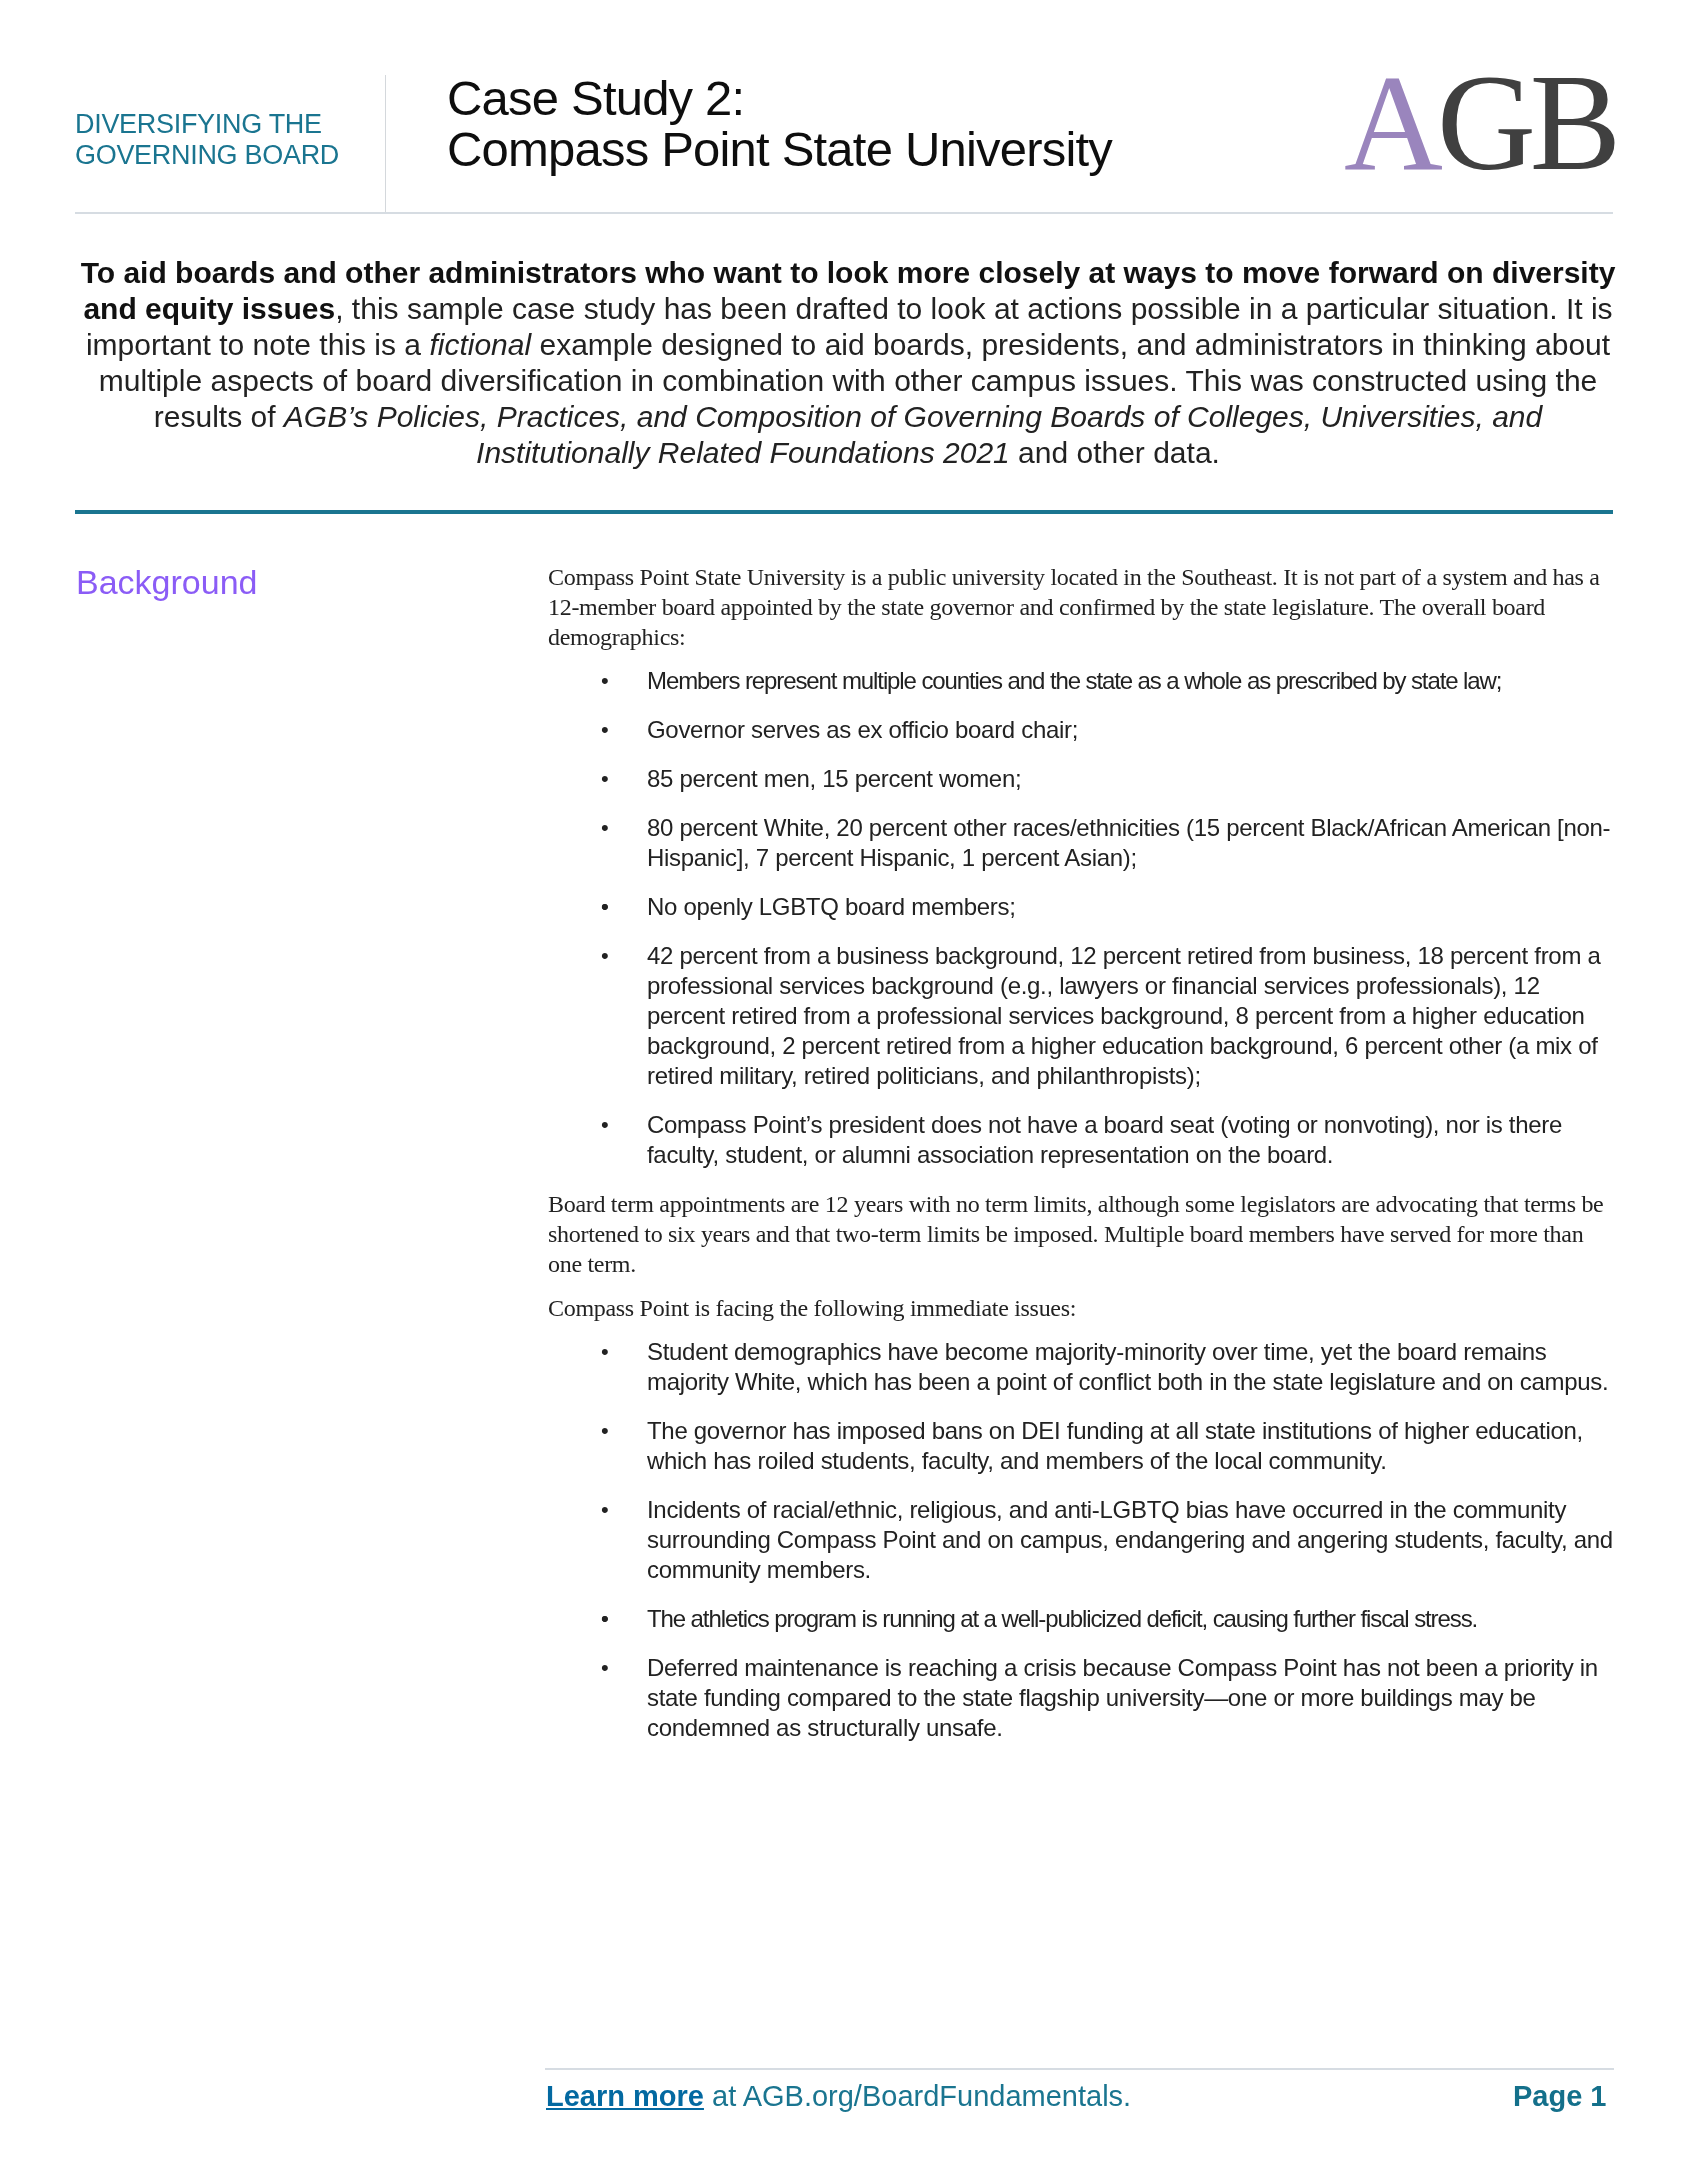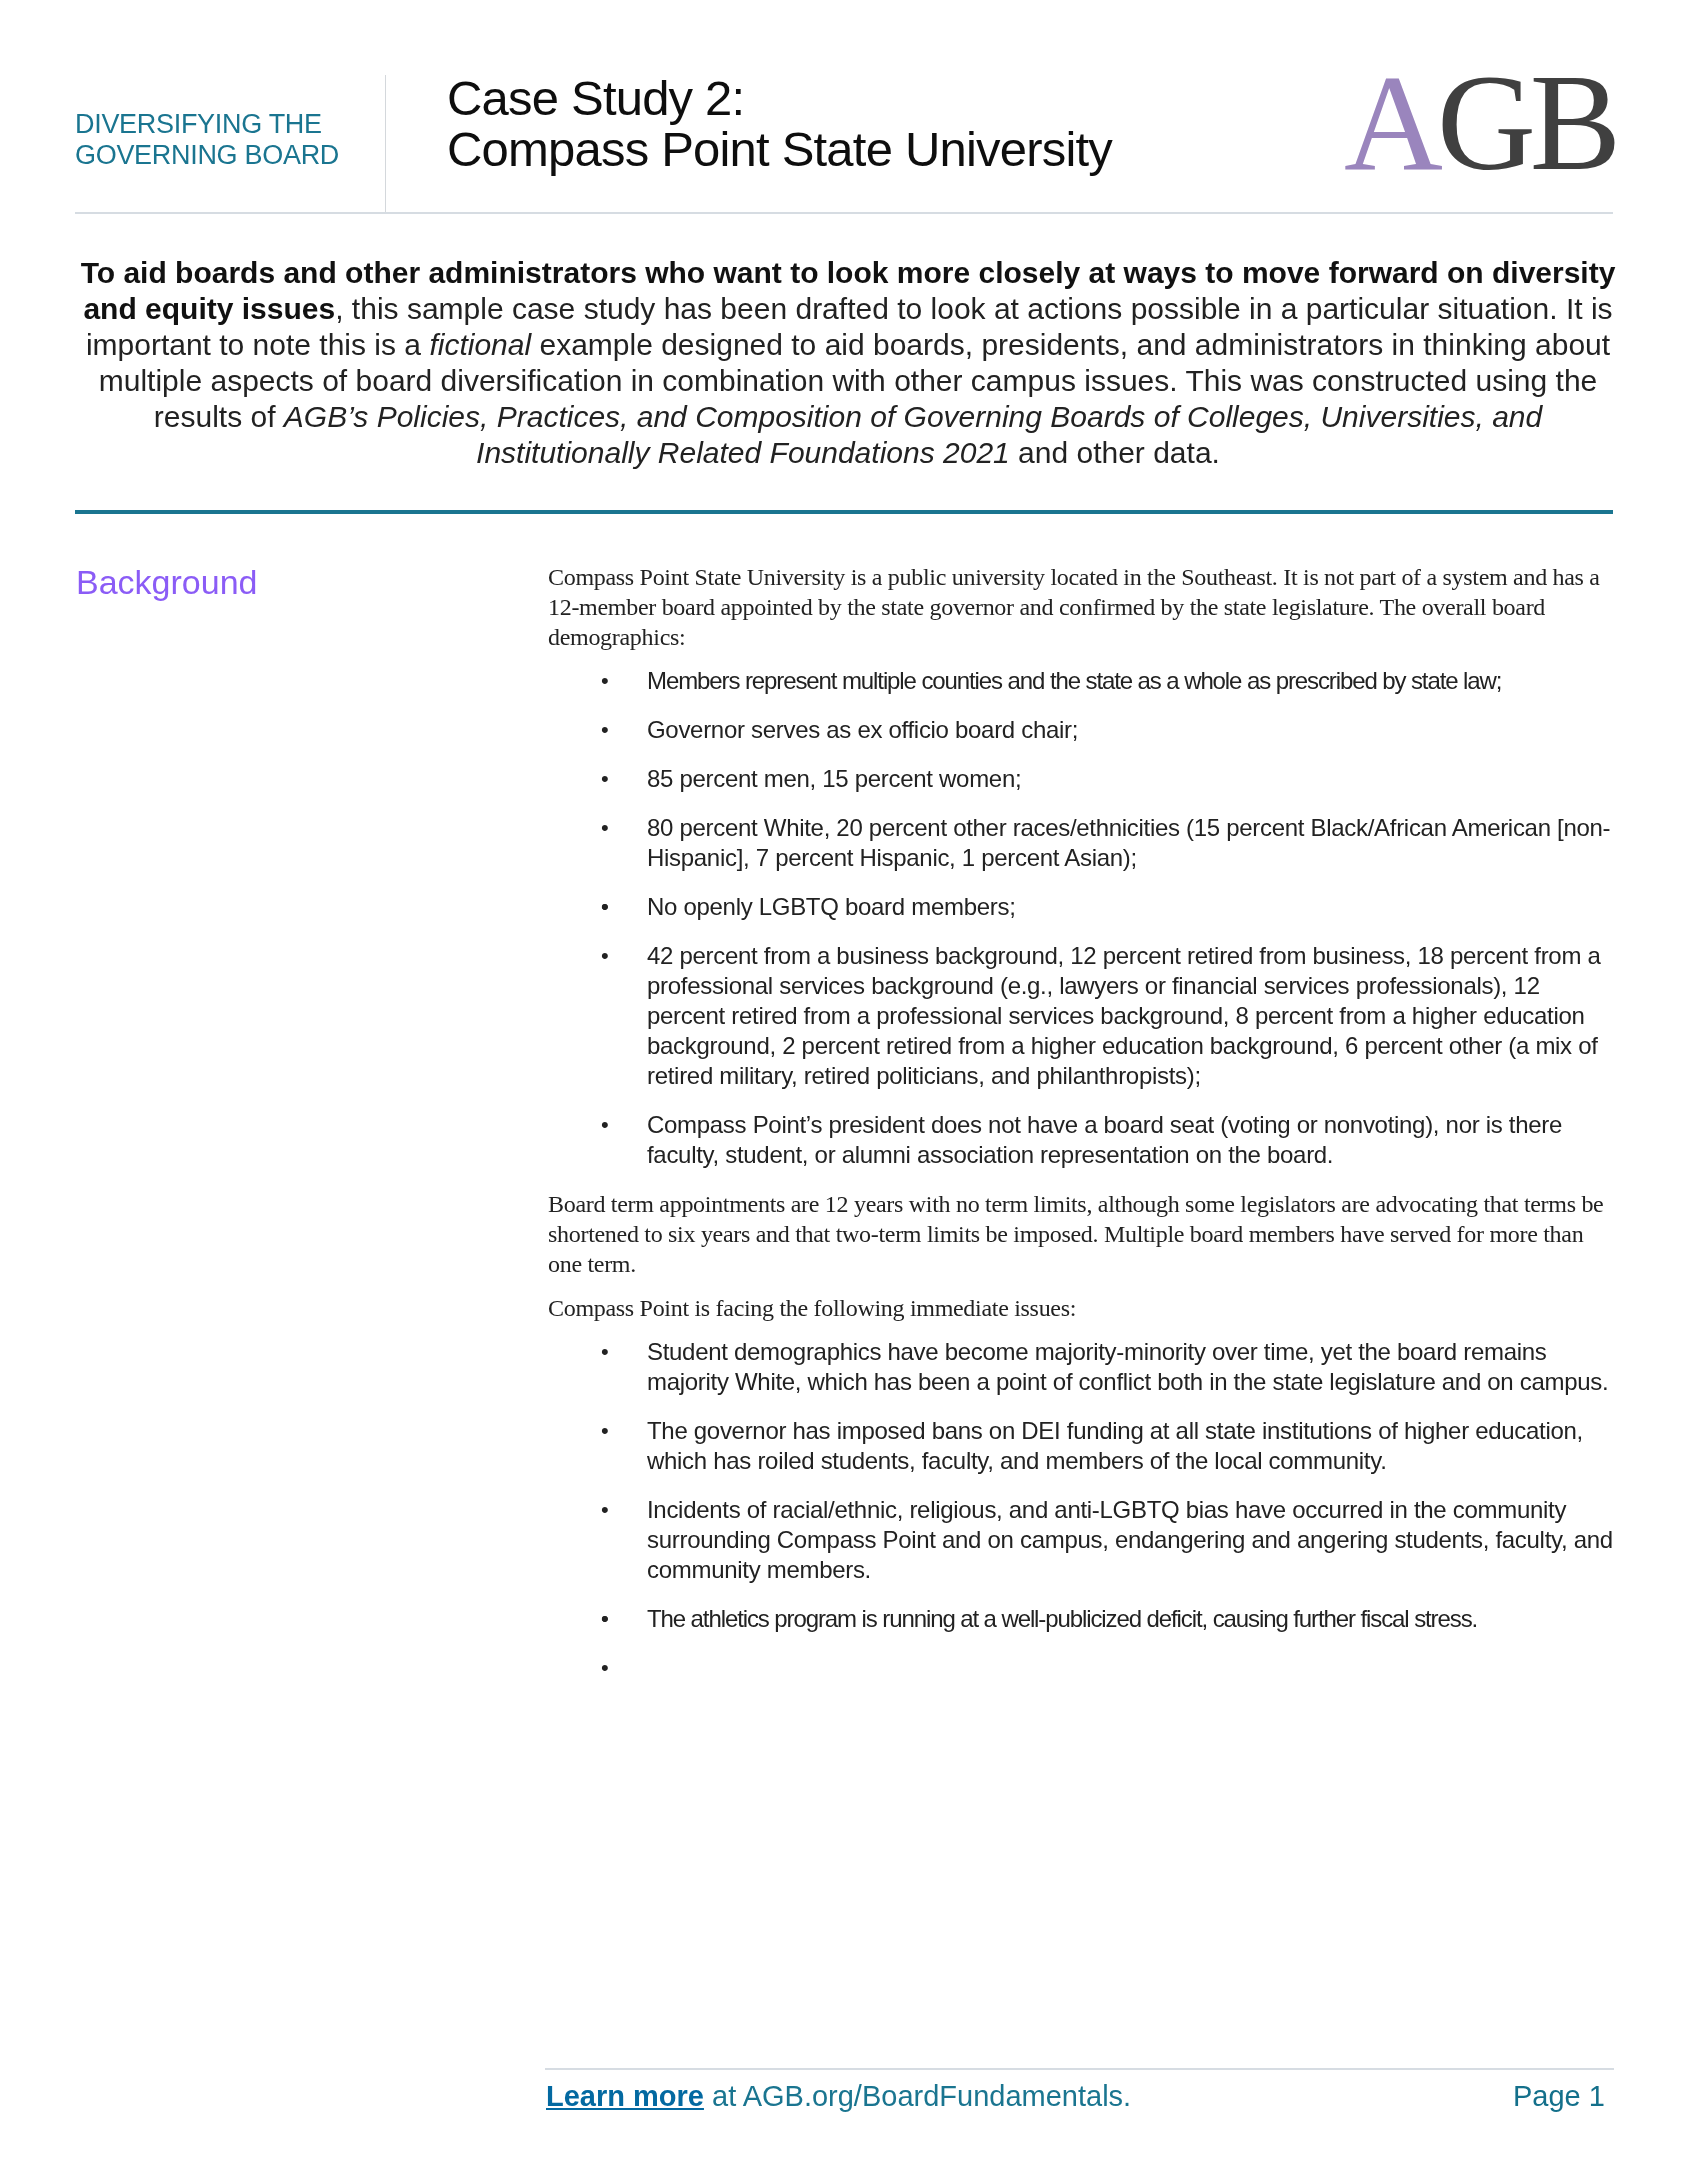--- a/index.html
+++ b/index.html
@@ -27,21 +27,21 @@
   .body-col p { margin: 0 0 14px 0; font-family: Liberation Serif, serif; }
   ul.bullets { list-style: none; margin: 0 0 16px 0; padding: 0; }
   ul.bullets li { position: relative; padding-left: 99px; margin-bottom: 19px; }
   ul.bullets li .dot { position: absolute; left: 53px; top: 0; font-size: 22px; }
   ul.bullets li.tight { letter-spacing: -1.1px; }
 
   
   .frule { left: 545px; top: 2068px; width: 1069px; height: 2px; background: #d6dce2; }
   .footer-left { left: 546px; top: 2078px; font-size: 29px; line-height: 36px; color: #1a7590; }
   .footer-left b { color: #0369a1; text-decoration: underline; }
-  .footer-right { left: 1513px; top: 2078px; font-size: 29px; line-height: 36px; color: #14708b; font-weight: normal; }
+  .footer-right { left: 1513px; top: 2078px; font-size: 29px; line-height: 36px; color: #14708b; font-weight: bold; }
 </style>
 </head>
 <body>
 
 <div class="abs series">
   <div>DIVERSIFYING THE</div>
   <div>GOVERNING BOARD</div>
 </div>
 <div class="abs vdivider"></div>
 <div class="abs title">
@@ -68,20 +68,20 @@
     <li><span class="dot">•</span><span>Compass Point’s president does not have a board seat (voting or nonvoting), nor is there faculty, student, or alumni association representation on the board.</span></li>
   </ul>
   <p>Board term appointments are 12 years with no term limits, although some legislators are advocating that terms be shortened to six years and that two-term limits be imposed. Multiple board members have served for more than one term.</p>
   <p>Compass Point is facing the following immediate issues:</p>
   <ul class="bullets">
     <li><span class="dot">•</span><span>Student demographics have become majority-minority over time, yet the board remains majority White, which has been a point of conflict both in the state legislature and on campus.</span></li>
     <li><span class="dot">•</span><span>The governor has imposed bans on DEI funding at all state institutions of higher education, which has roiled students, faculty, and members of the local community.</span></li>
     <li><span class="dot">•</span><span>Incidents of racial/ethnic, religious, and anti-LGBTQ bias have occurred in the community surrounding Compass Point and on campus, endangering and angering students, faculty, and community members.</span></li>
     <li><span class="dot">•</span></li>
     <li class="tight"><span class="dot">•</span><span>The athletics program is running at a well-publicized deficit, causing further fiscal stress.</span></li>
-    <li><span class="dot">•</span></li>
+    <li><span class="dot">•</span><span>Deferred maintenance is reaching a crisis because Compass Point has not been a priority in state funding compared to the state flagship university—one or more buildings may be condemned as structurally unsafe.</span></li>
   </ul>
 </div>
 
 <div class="abs frule"></div>
 <div class="abs footer-left"><b>Learn more</b><span> at AGB.org/BoardFundamentals.</span></div>
 <div class="abs footer-right">Page 1</div>
 
 
 </body></html>

